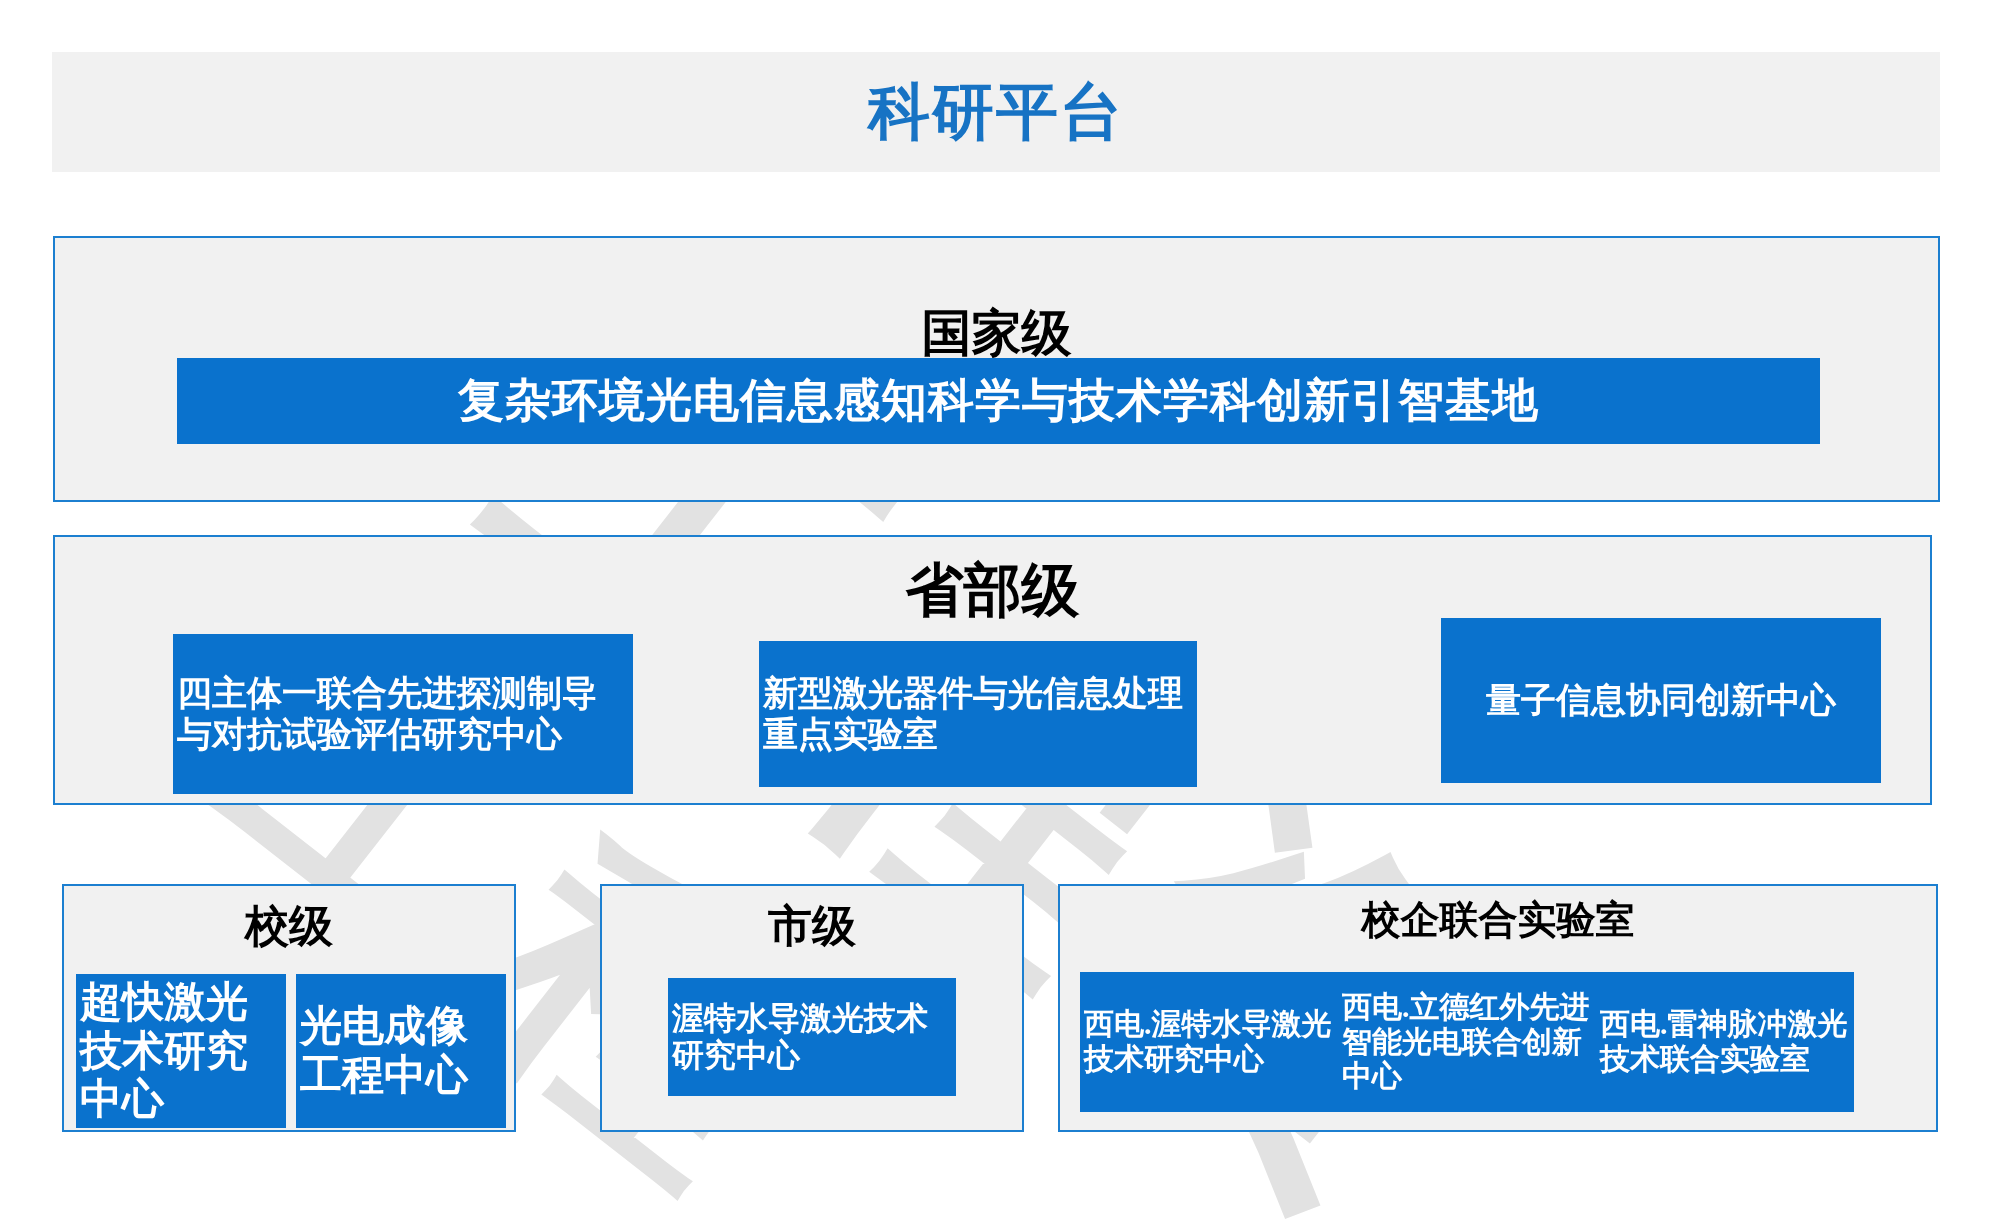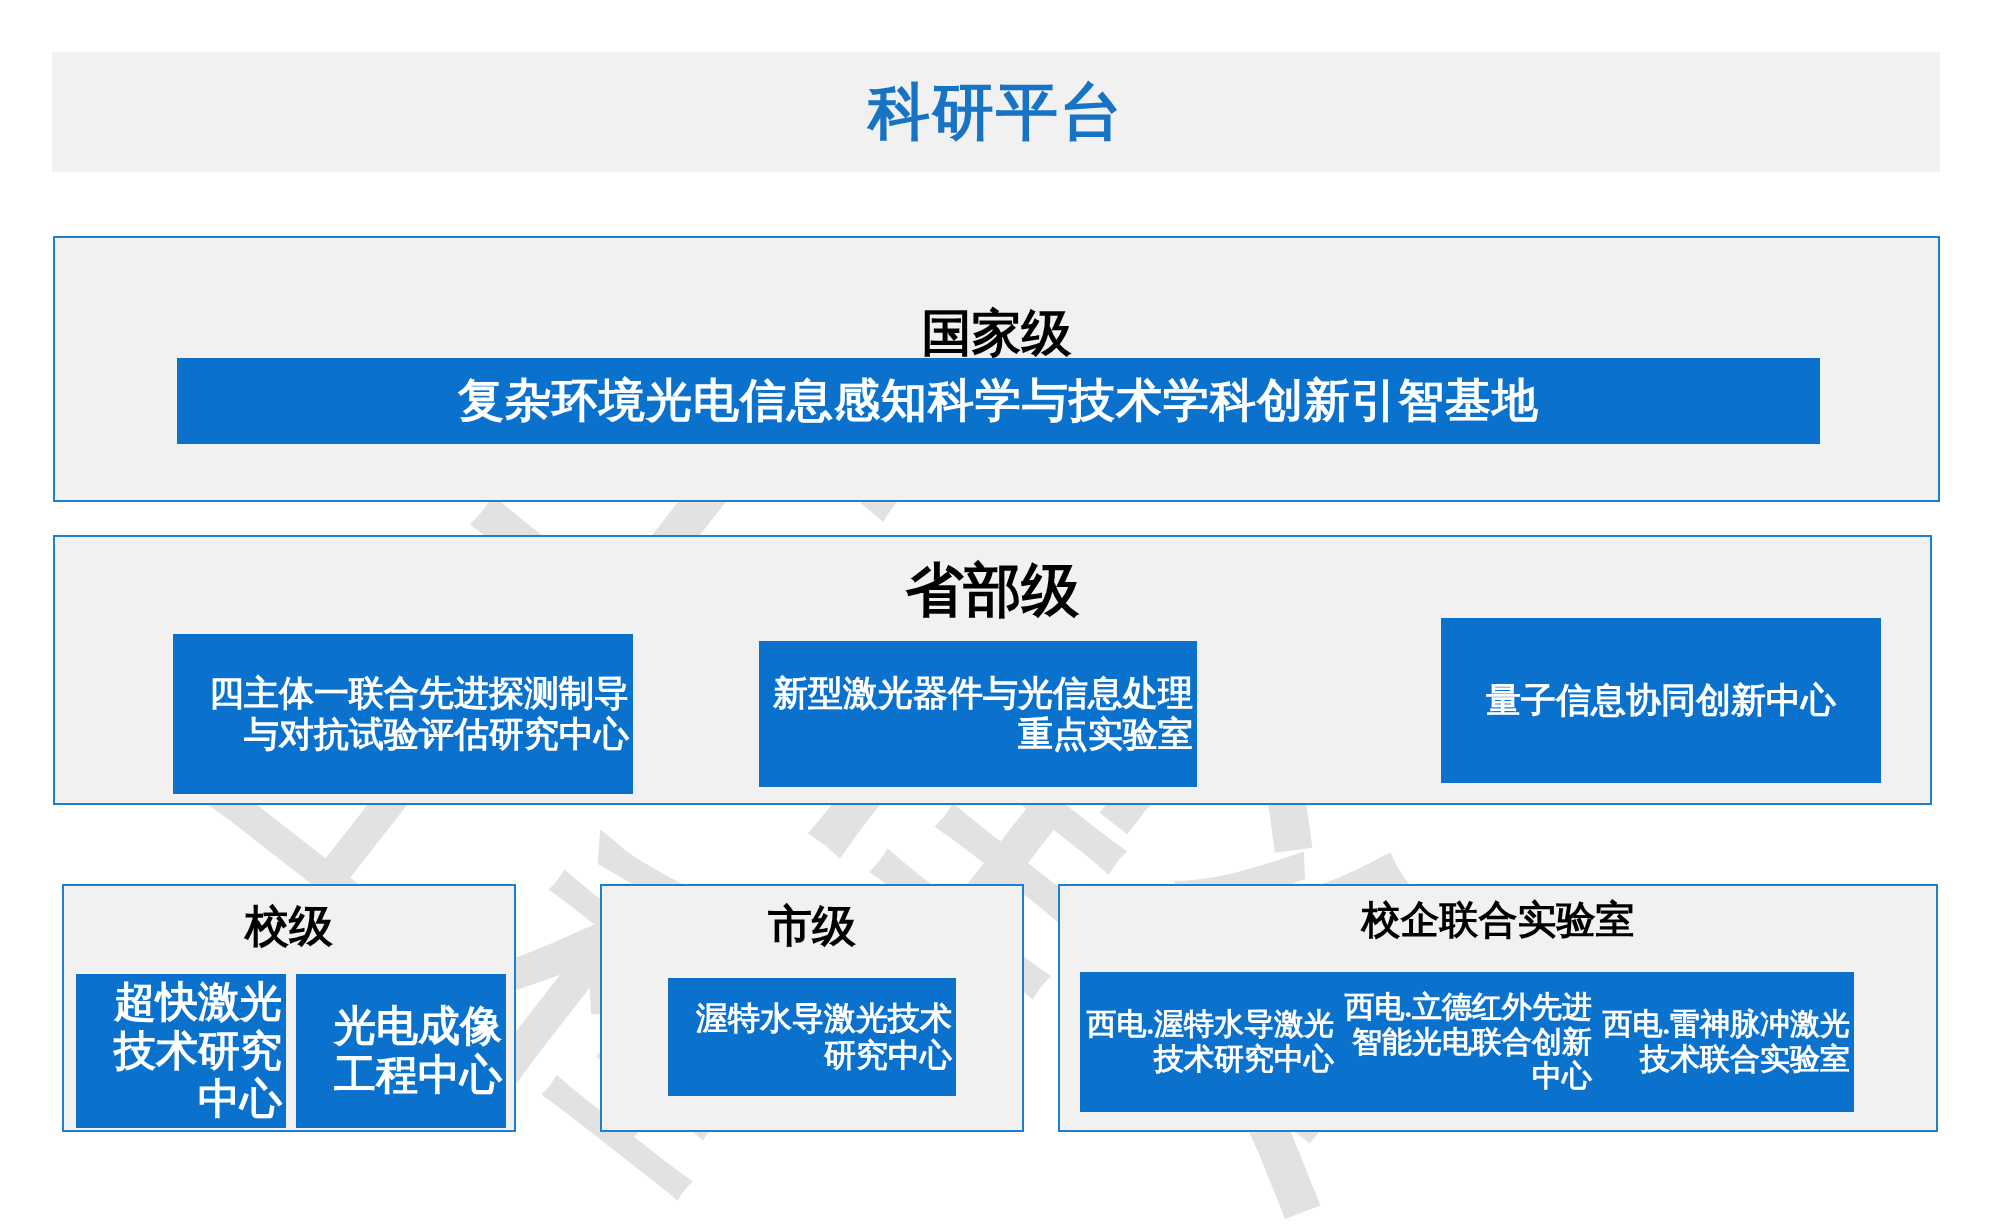--- a/index.html
+++ b/index.html
@@ -86,21 +86,21 @@
   }
 
   
   .chip {
     background: #0a72cd;
     color: #ffffff;
     font-weight: 700;
     display: flex;
     align-items: center;
     justify-content: center;
-    text-align: right;
+    text-align: left;
     line-height: 1.16;
     box-sizing: border-box;
     padding: 2px 4px;
   }
 
   
   #section-national {
     left: 53px; top: 236px;
     width: 1887px; height: 266px;
   }

